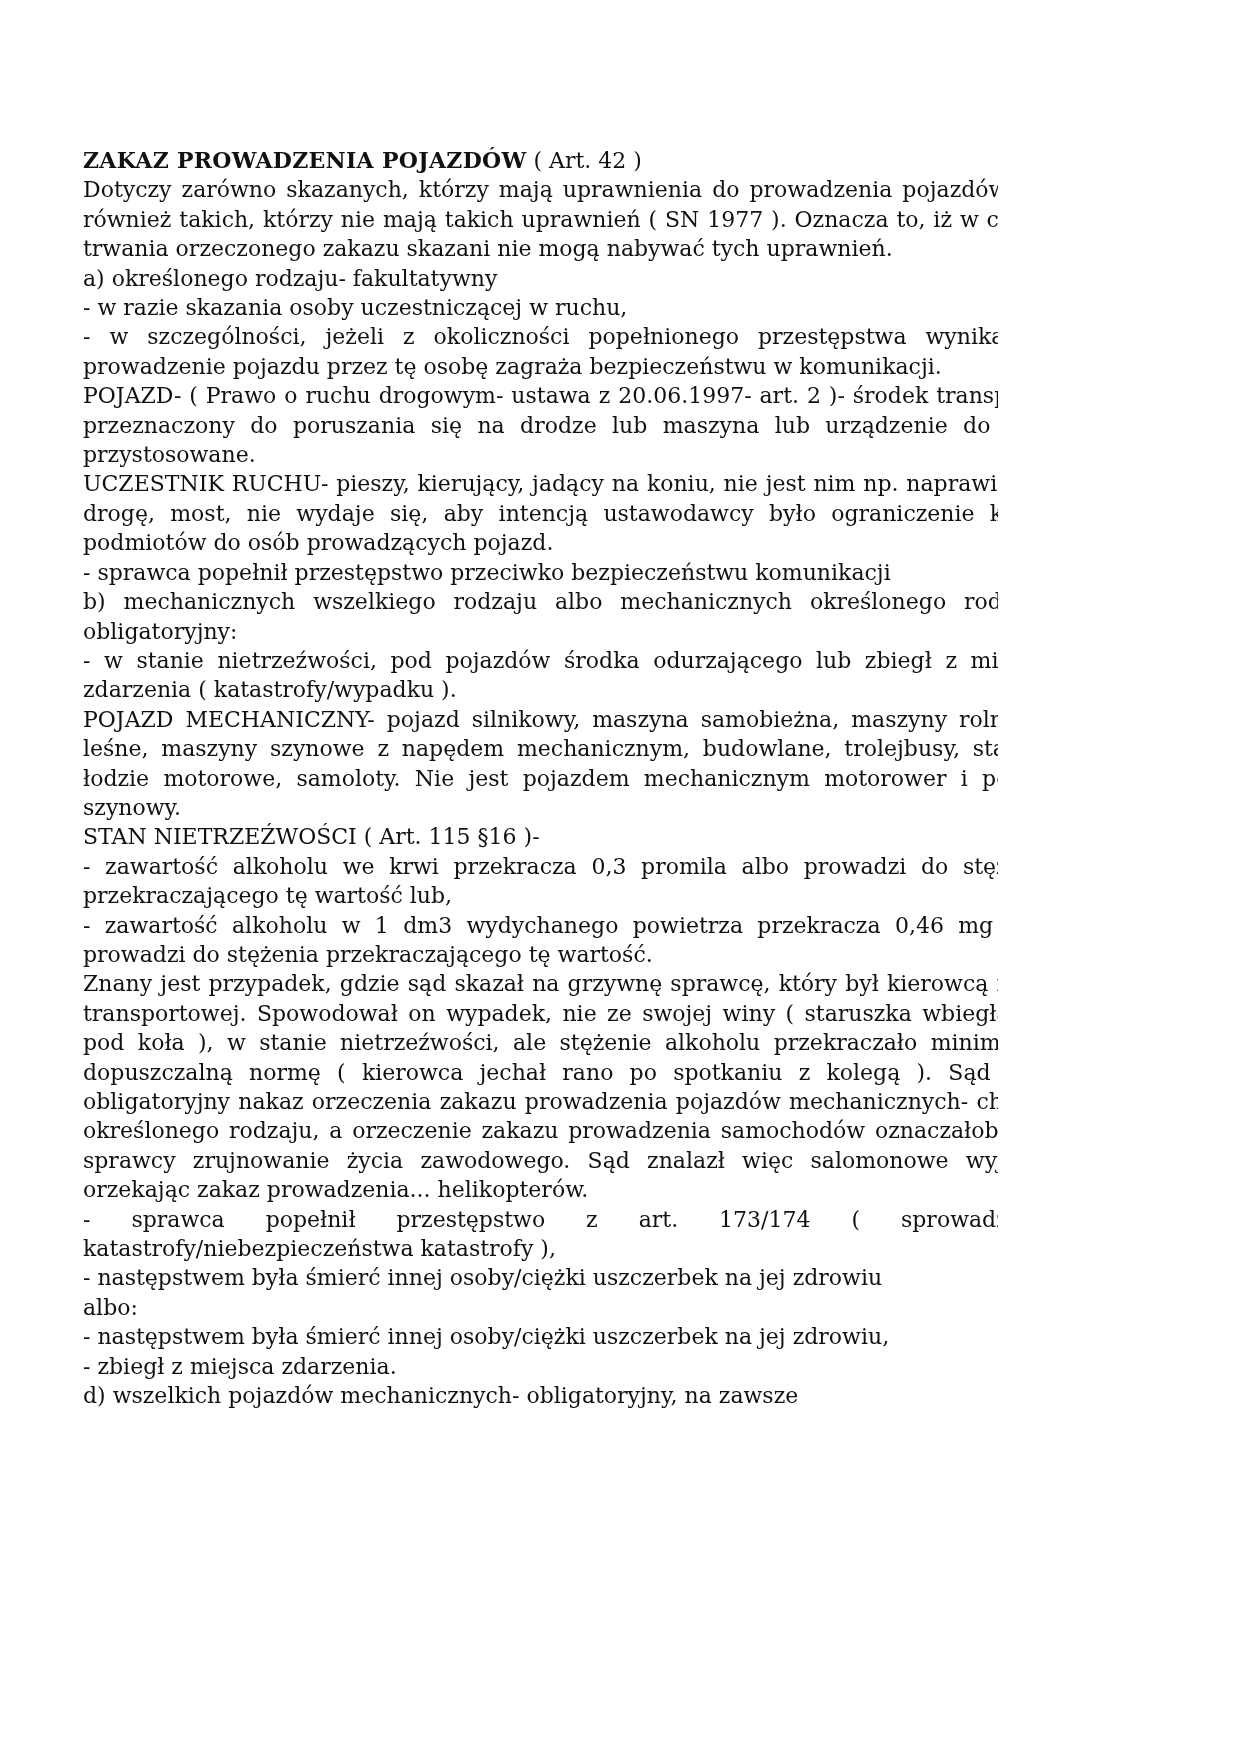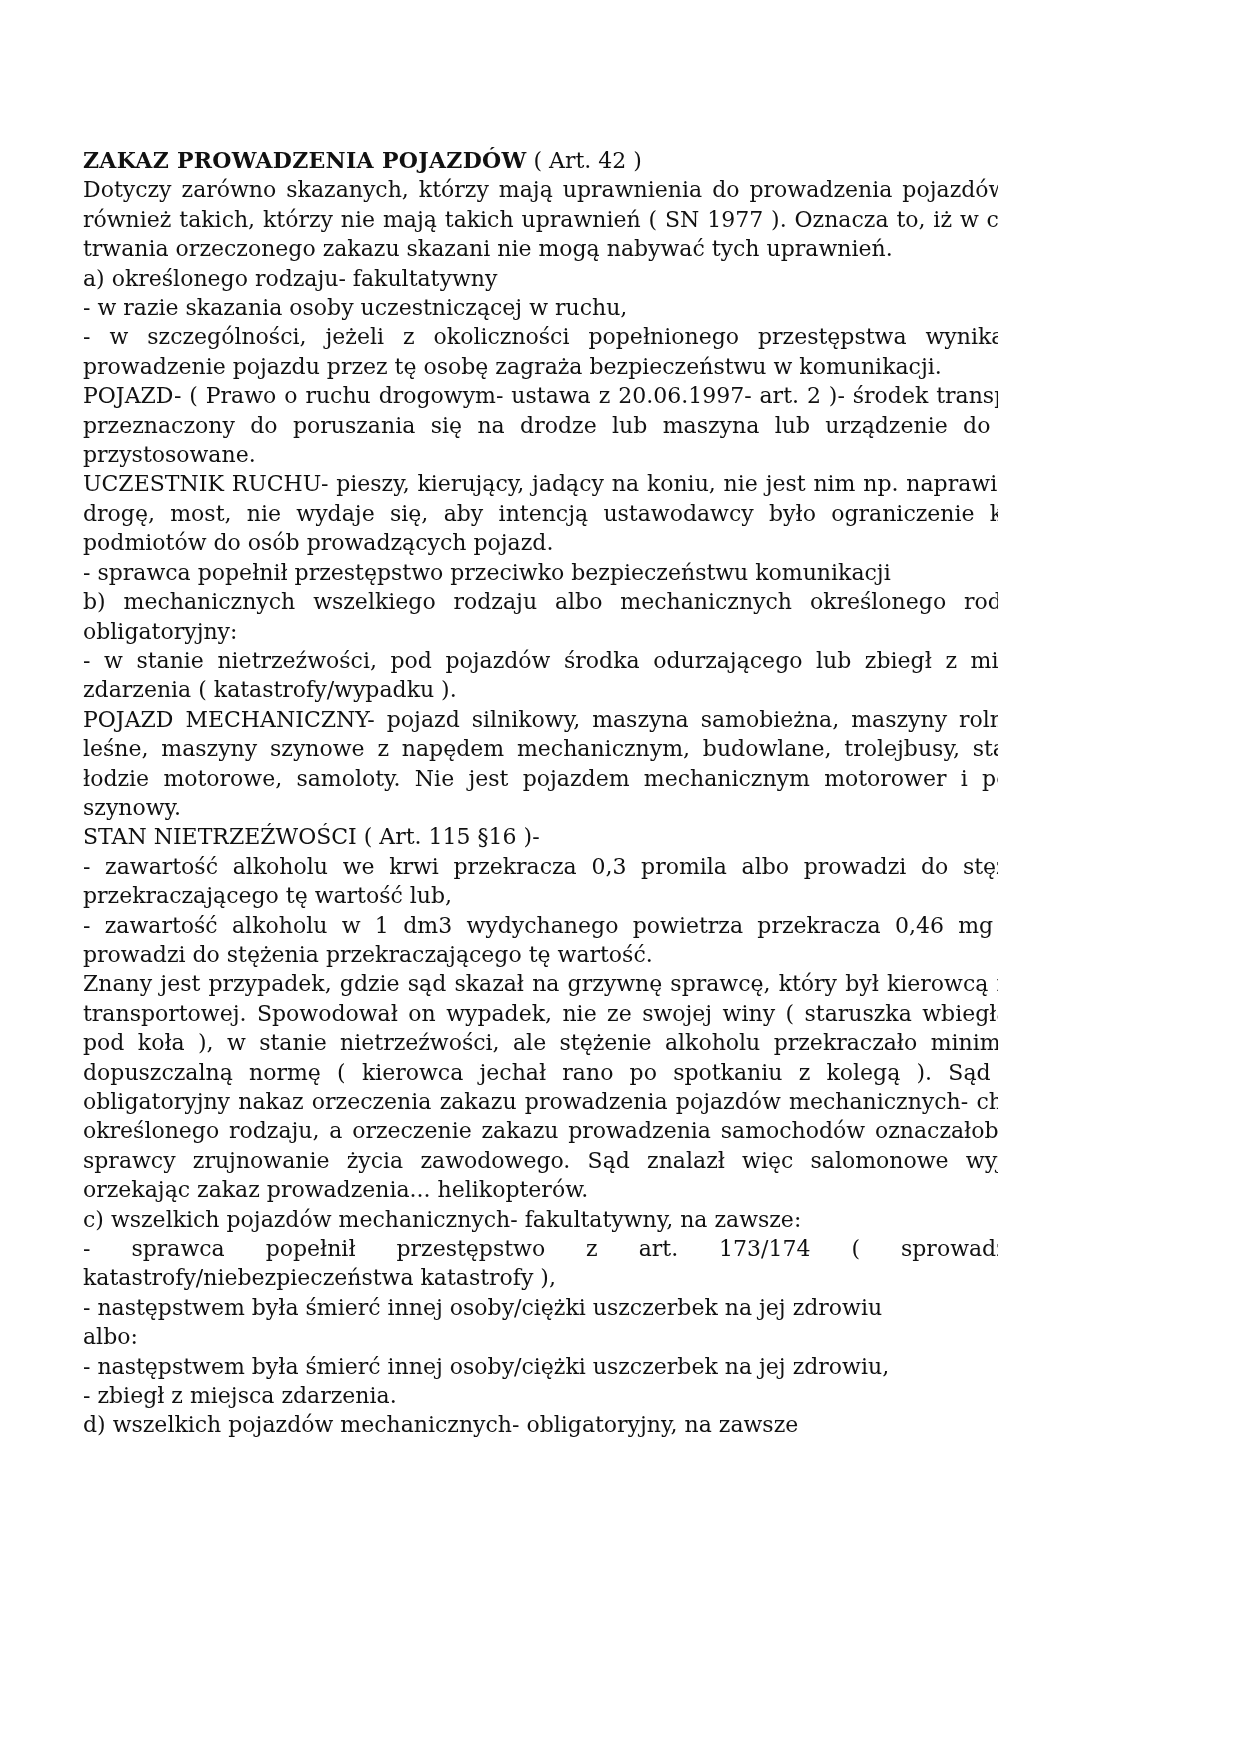--- a/index.html
+++ b/index.html
@@ -59,21 +59,20 @@
         <p>POJAZD- ( Prawo o ruchu drogowym- ustawa z 20.06.1997- art. 2 )- środek transportu przeznaczony do poruszania się na drodze lub maszyna lub urządzenie do tego przystosowane.</p>
         <p>UCZESTNIK RUCHU- pieszy, kierujący, jadący na koniu, nie jest nim np. naprawiający drogę, most, nie wydaje się, aby intencją ustawodawcy było ograniczenie kręgu podmiotów do osób prowadzących pojazd.</p>
         <p>- sprawca popełnił przestępstwo przeciwko bezpieczeństwu komunikacji</p>
         <p>b) mechanicznych wszelkiego rodzaju albo mechanicznych określonego rodzaju- obligatoryjny:</p>
         <p>- w stanie nietrzeźwości, pod pojazdów środka odurzającego lub zbiegł z miejsca zdarzenia ( katastrofy/wypadku ).</p>
         <p>POJAZD MECHANICZNY- pojazd silnikowy, maszyna samobieżna, maszyny rolnicze, leśne, maszyny szynowe z napędem mechanicznym, budowlane, trolejbusy, statki i łodzie motorowe, samoloty. Nie jest pojazdem mechanicznym motorower i pojazd szynowy.</p>
         <p>STAN NIETRZEŹWOŚCI ( Art. 115 §16 )-</p>
         <p>- zawartość alkoholu we krwi przekracza 0,3 promila albo prowadzi do stężenia przekraczającego tę wartość lub,</p>
         <p>- zawartość alkoholu w 1 dm3 wydychanego powietrza przekracza 0,46 mg albo prowadzi do stężenia przekraczającego tę wartość.</p>
         <p>Znany jest przypadek, gdzie sąd skazał na grzywnę sprawcę, który był kierowcą firmy transportowej. Spowodował on wypadek, nie ze swojej winy ( staruszka wbiegła mu pod koła ), w stanie nietrzeźwości, ale stężenie alkoholu przekraczało minimalnie dopuszczalną normę ( kierowca jechał rano po spotkaniu z kolegą ). Sąd miał obligatoryjny nakaz orzeczenia zakazu prowadzenia pojazdów mechanicznych- choćby określonego rodzaju, a orzeczenie zakazu prowadzenia samochodów oznaczałoby dla sprawcy zrujnowanie życia zawodowego. Sąd znalazł więc salomonowe wyjście- orzekając zakaz prowadzenia... helikopterów.</p>
-        <p>c) wszelkich pojazdów mechanicznych- fakultatywny, na zawsze:</p>
         <p>- sprawca popełnił przestępstwo z art. 173/174 ( sprowadzenie katastrofy/niebezpieczeństwa katastrofy ),</p>
         <p>- następstwem była śmierć innej osoby/ciężki uszczerbek na jej zdrowiu</p>
         <p>albo:</p>
         <p>- następstwem była śmierć innej osoby/ciężki uszczerbek na jej zdrowiu,</p>
         <p>- zbiegł z miejsca zdarzenia.</p>
         <p>d) wszelkich pojazdów mechanicznych- obligatoryjny, na zawsze</p>
       </div>
   </div>
 </div>
 

